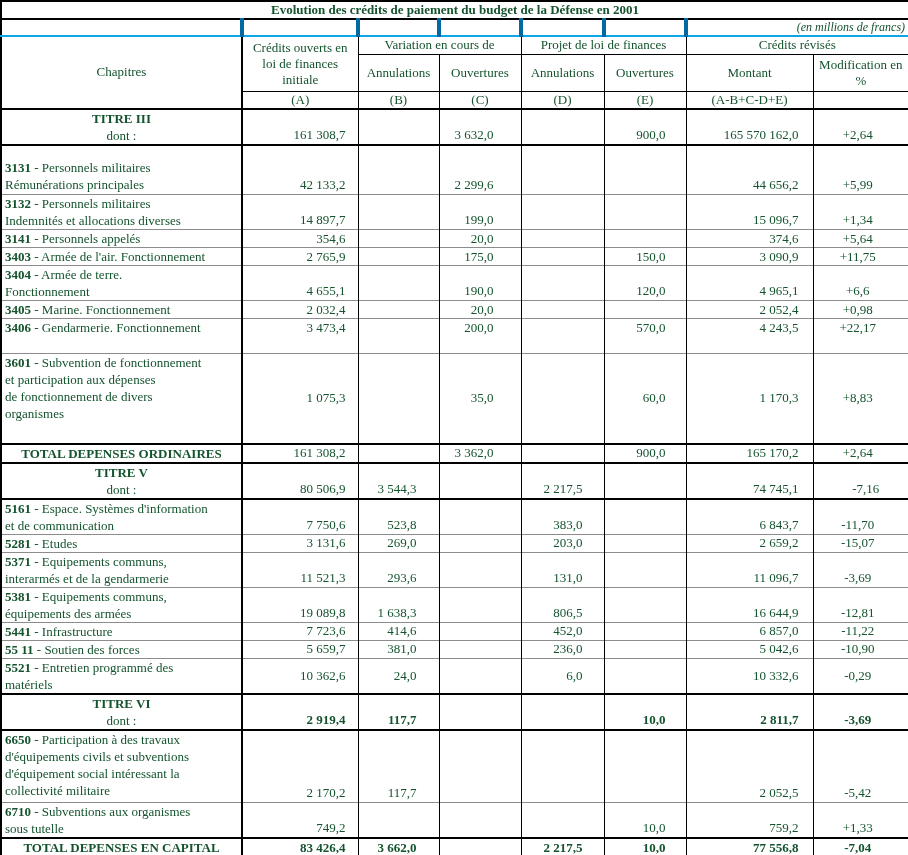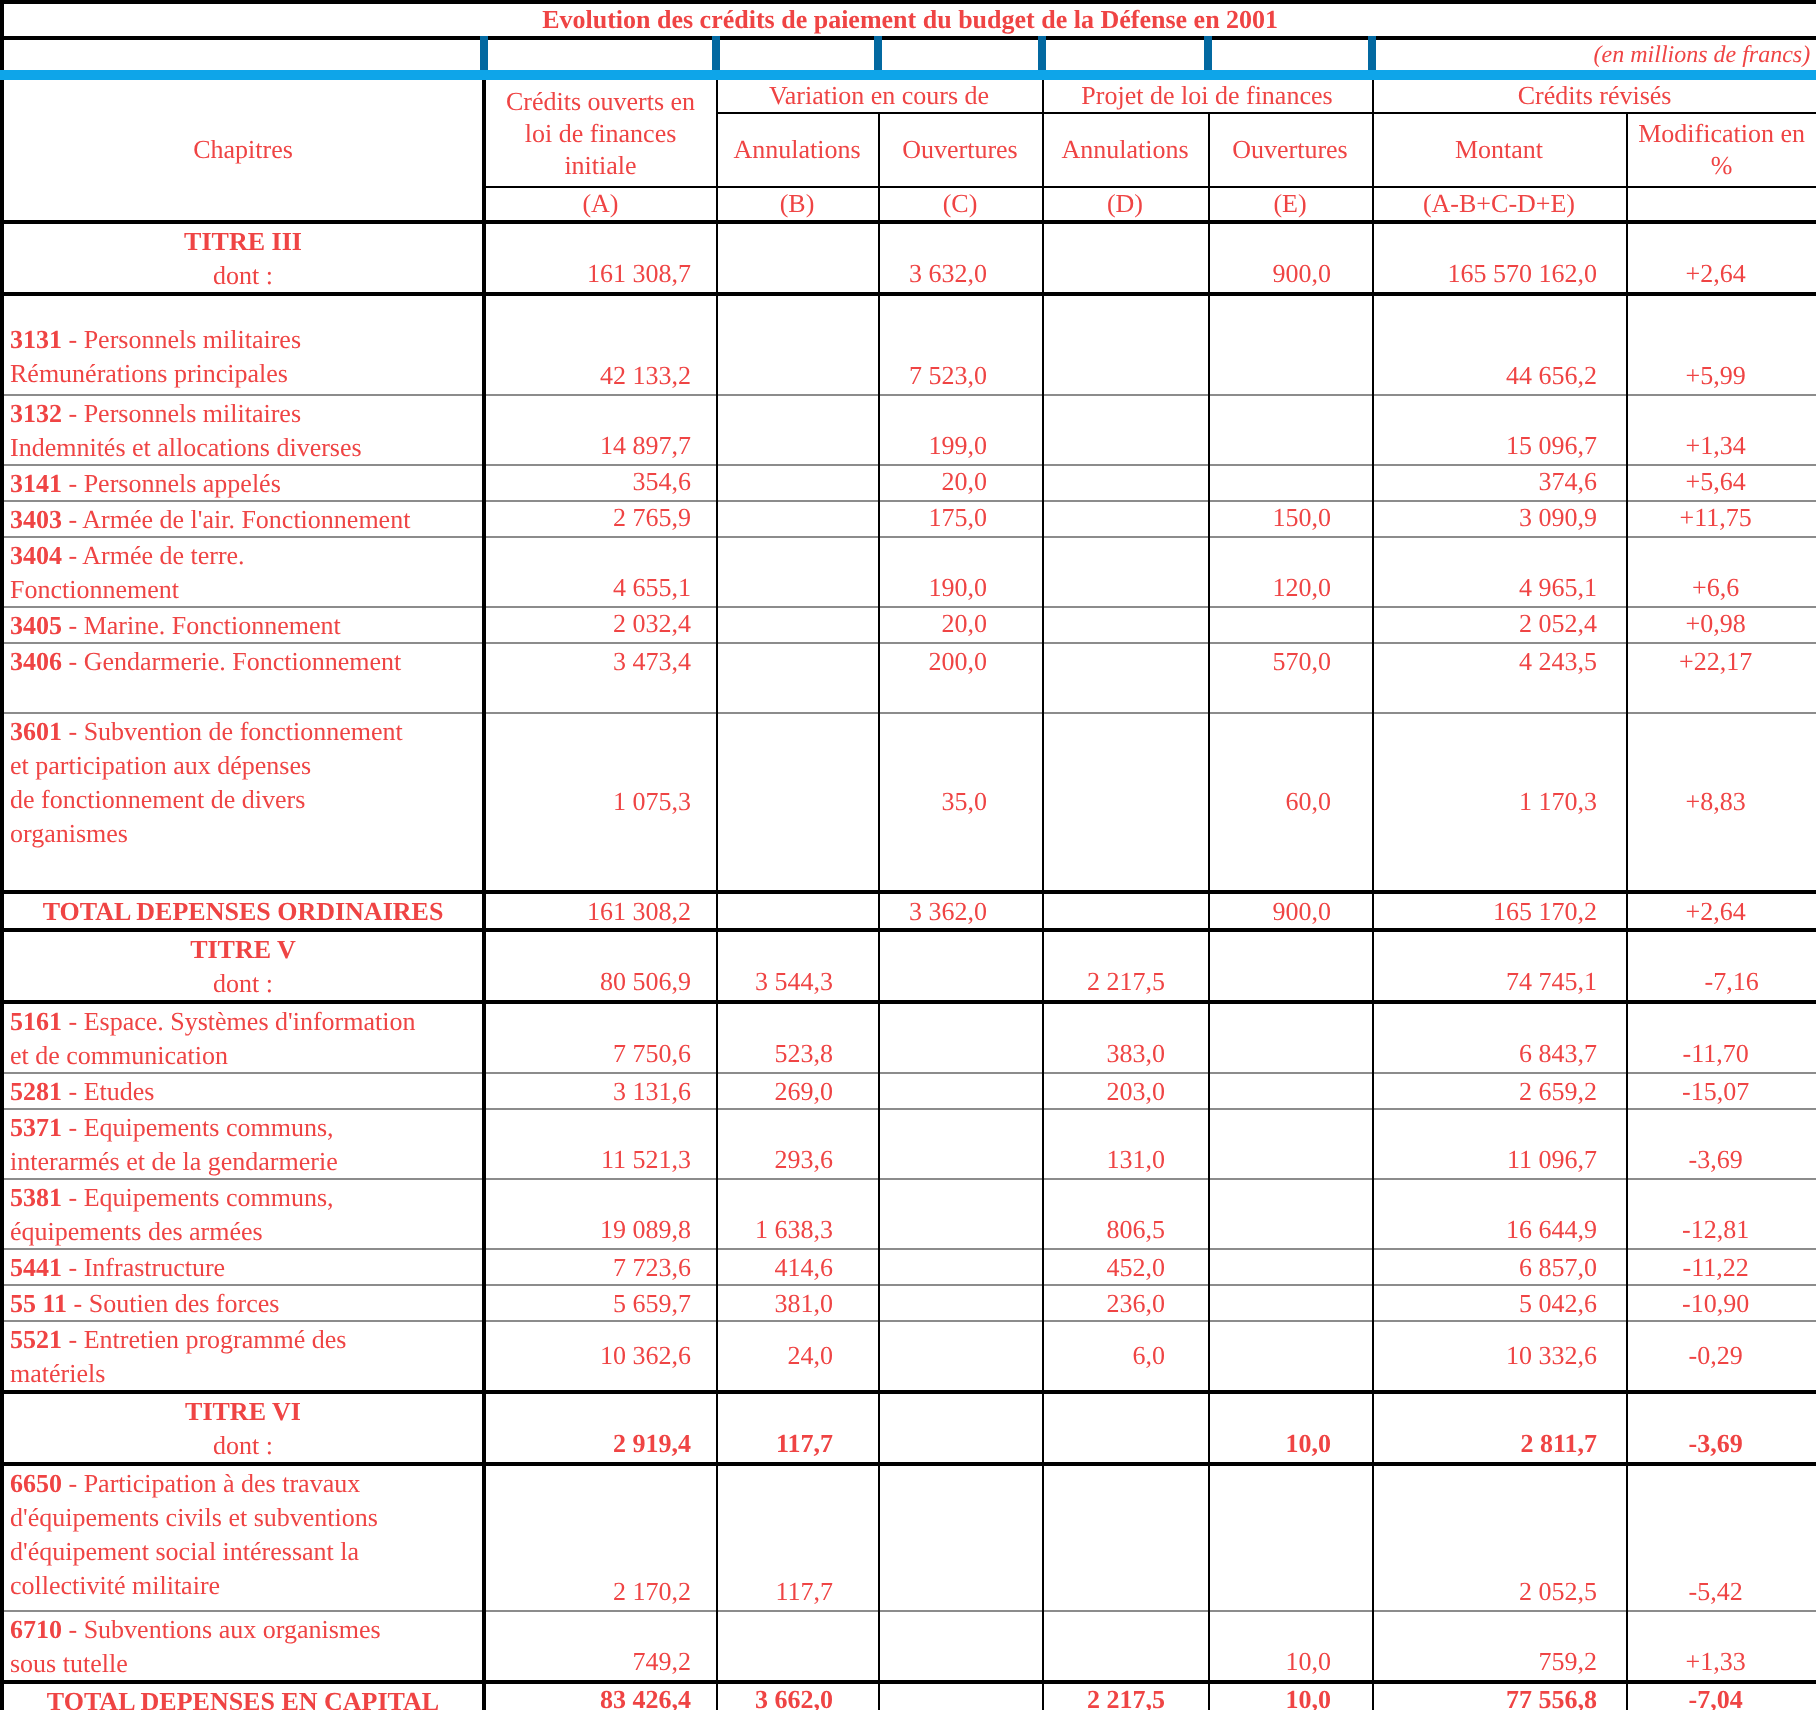--- a/index.html
+++ b/index.html
@@ -1,19 +1,19 @@
 <!DOCTYPE html>
 <html><head>
 <meta charset="utf-8">
 <style>
   html, body { margin:0; padding:0; background:#fff; }
   #doc {
     width:908px; height:855px; overflow:hidden; background:#fff;
     font-family:"Liberation Serif","DejaVu Serif",serif;
-    font-size:13px; color:#ef4444;
+    font-size:13px; color:#14532d;
   }
   table.budget {
     border-collapse:collapse; table-layout:fixed;
     width:908px; border:2px solid #000;
   }
   td { padding:0; overflow:hidden; }
 
   
   tr.title-row { height:18px; }
   tr.title-row td {
@@ -27,21 +27,21 @@
     font-style:italic; text-align:right; padding-right:3px;
     font-size:12px; vertical-align:middle;
   }
 
   
   .hc {
     border:1px solid #000; text-align:center; vertical-align:middle;
     line-height:16px; padding:0 2px;
   }
   tr.hr1 { height:18px; }
-  tr.hr1 > td { border-top:5px solid #0ea5e9; }
+  tr.hr1 > td { border-top:2px solid #0ea5e9; }
   tr.hr2 { height:37px; }
   tr.hr3 { height:17px; }
   tr.hr3 > td { border-bottom:2px solid #000; }
   .bl2 { border-left:2px solid #000 !important; }
 
   
   tbody td { border-left:1px solid #000; }
   tbody tr.nt > td { border-top:1px solid #8c8c8c; }
   tbody tr.tt > td { border-top:2px solid #000; }
   td.lbl { line-height:17px; padding:0 3px; vertical-align:top; }
@@ -117,21 +117,21 @@
           <td class="vc num" style="vertical-align: bottom; padding-bottom: 1px;">3 632,0</td>
           <td class="vd num" style="vertical-align: bottom; padding-bottom: 1px;"></td>
           <td class="ve num" style="vertical-align: bottom; padding-bottom: 1px;">900,0</td>
           <td class="vm num" style="vertical-align: bottom; padding-bottom: 1px;">165 570 162,0</td>
           <td class="vp num" style="vertical-align: bottom; padding-bottom: 1px;">+2,64</td>
         </tr>
         <tr class="tt" style="height: 50px;">
           <td class="lbl chapter" style="padding-top: 13px;"><b>3131</b> - Personnels militaires<br>Rémunérations principales</td>
           <td class="va num" style="vertical-align: bottom; padding-bottom: 1px;">42 133,2</td>
           <td class="vb num" style="vertical-align: bottom; padding-bottom: 1px;"></td>
-          <td class="vc num" style="vertical-align: bottom; padding-bottom: 1px;">7 523,0</td>
+          <td class="vc num" style="vertical-align: bottom; padding-bottom: 1px;">2 299,6</td>
           <td class="vd num" style="vertical-align: bottom; padding-bottom: 1px;"></td>
           <td class="ve num" style="vertical-align: bottom; padding-bottom: 1px;"></td>
           <td class="vm num" style="vertical-align: bottom; padding-bottom: 1px;">44 656,2</td>
           <td class="vp num" style="vertical-align: bottom; padding-bottom: 1px;">+5,99</td>
         </tr>
         <tr class="nt" style="height: 35px;">
           <td class="lbl chapter"><b>3132</b> - Personnels militaires<br>Indemnités et allocations diverses</td>
           <td class="va num" style="vertical-align: bottom; padding-bottom: 1px;">14 897,7</td>
           <td class="vb num" style="vertical-align: bottom; padding-bottom: 1px;"></td>
           <td class="vc num" style="vertical-align: bottom; padding-bottom: 1px;">199,0</td>

